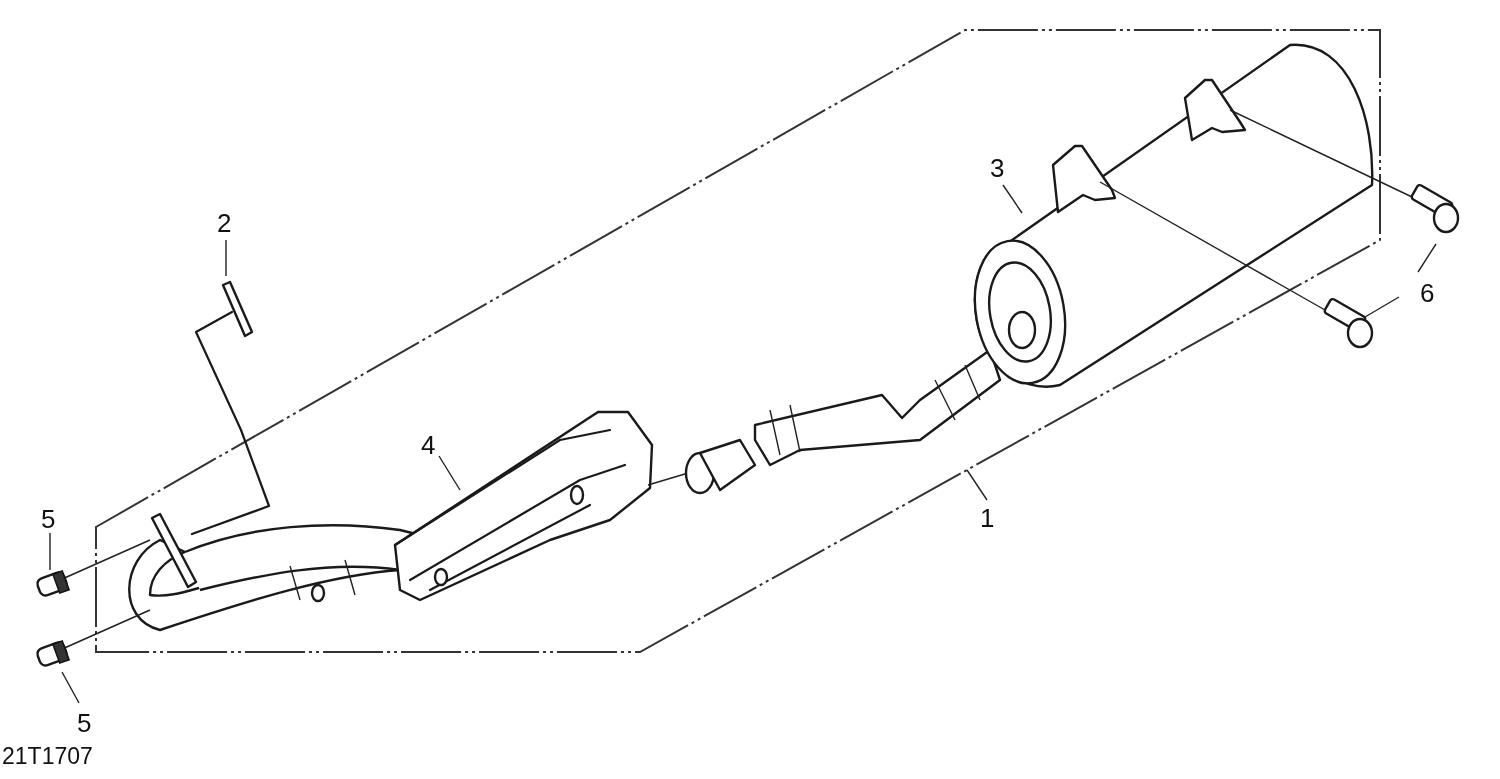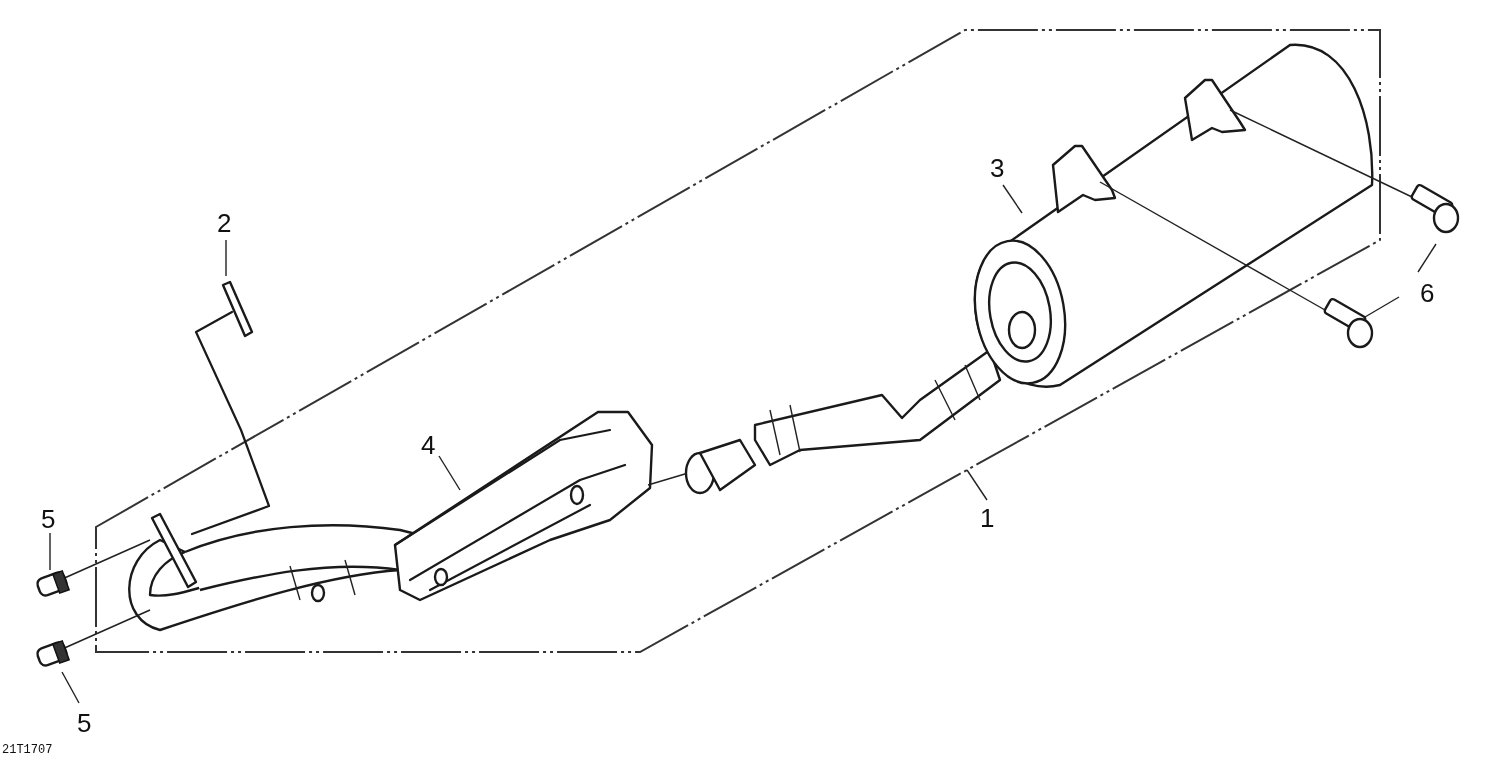--- a/index.html
+++ b/index.html
@@ -1,22 +1,22 @@
 <!DOCTYPE html>
 <html><head>
 <meta charset="utf-8">
 <style>
   html, body { margin: 0; padding: 0; background: #ffffff; }
   body { width: 1500px; height: 779px; position: relative; overflow: hidden;
          font-family: "Liberation Sans", sans-serif; }
   #diagram { position: absolute; left: 0; top: 0; width: 1500px; height: 779px; }
   .callout { position: absolute; font-family: "Liberation Sans", sans-serif;
              font-size: 26px; color: #111; line-height: 1; }
-  .fig-id { position: absolute; left: 2px; top: 743px; font-size: 12px; color: #111;
-            font-family: Liberation Mono, monospace; }
+  .fig-id { position: absolute; left: 2px; top: 743px; font-size: 23px; color: #111;
+            font-family: Liberation Sans, sans-serif; }
   .ln { stroke: #1a1a1a; stroke-width: 2.2; fill: none; stroke-linecap: round; stroke-linejoin: round; }
   .thin { stroke: #222; stroke-width: 1.4; fill: none; }
   .phantom { stroke: #333; stroke-width: 2; fill: none; stroke-dasharray: 60 4 3 4 3 4; }
   .part { stroke: #1a1a1a; stroke-width: 2.4; fill: #fff; stroke-linejoin: round; }
   .dark { fill: #333; stroke: #111; stroke-width: 1.5; }
 </style>
 </head>
 <body>
 
 <svg id="diagram" viewBox="0 0 1500 779" xmlns="http://www.w3.org/2000/svg">

